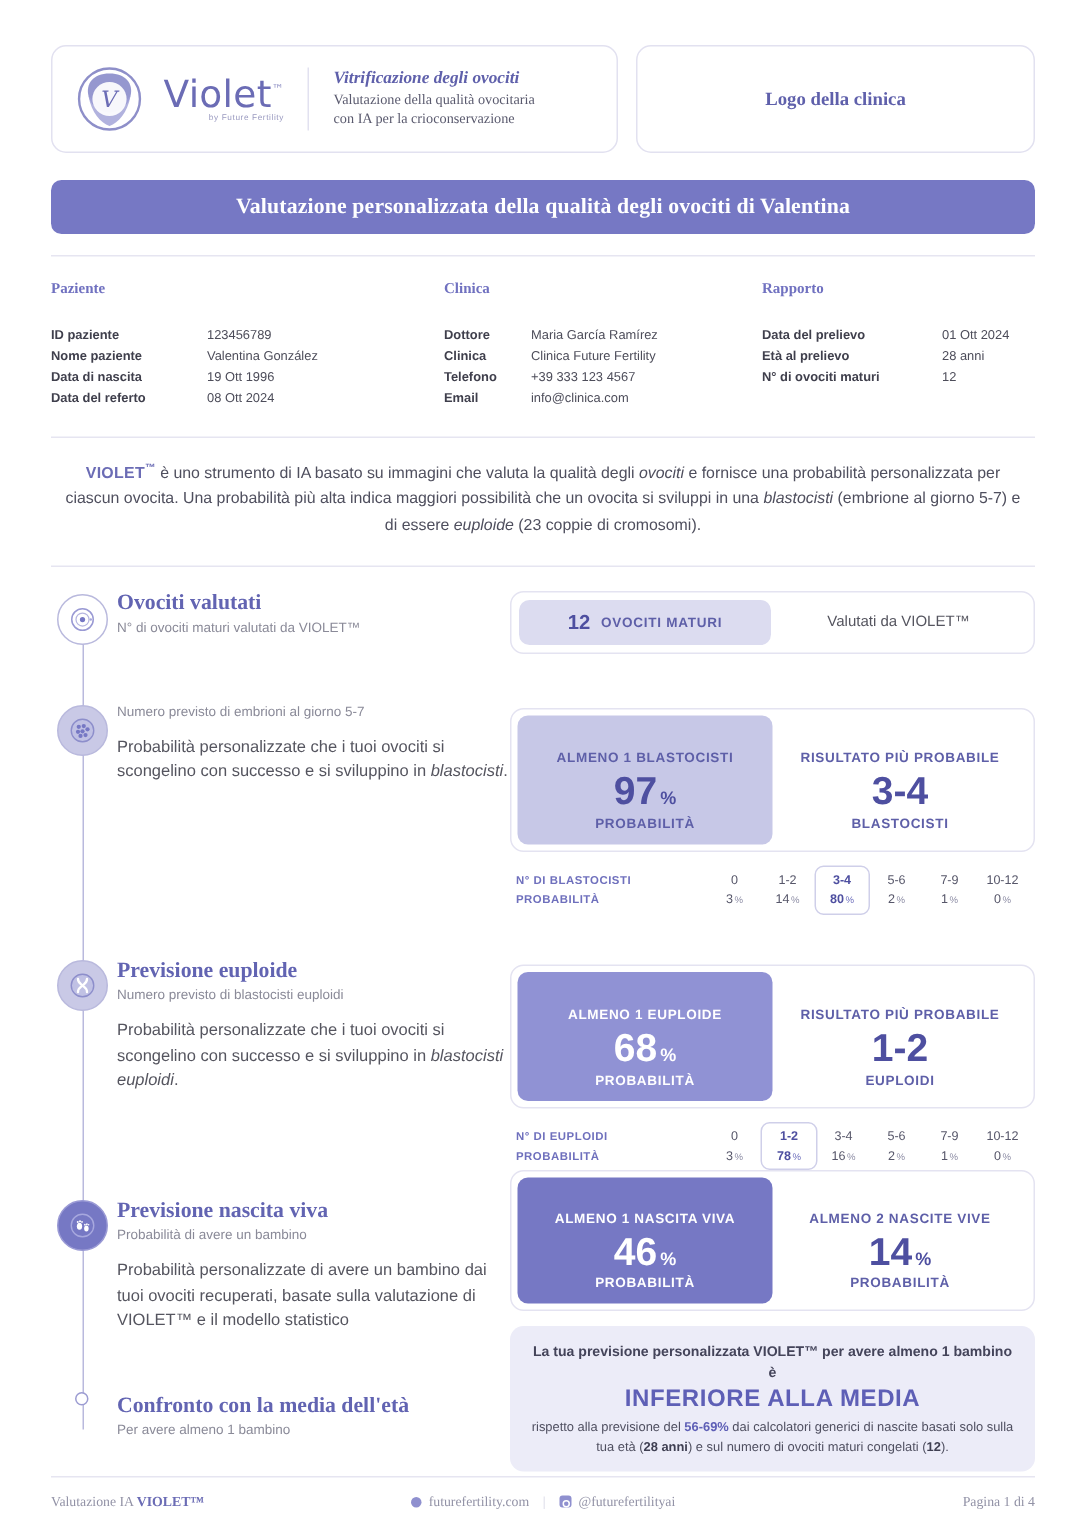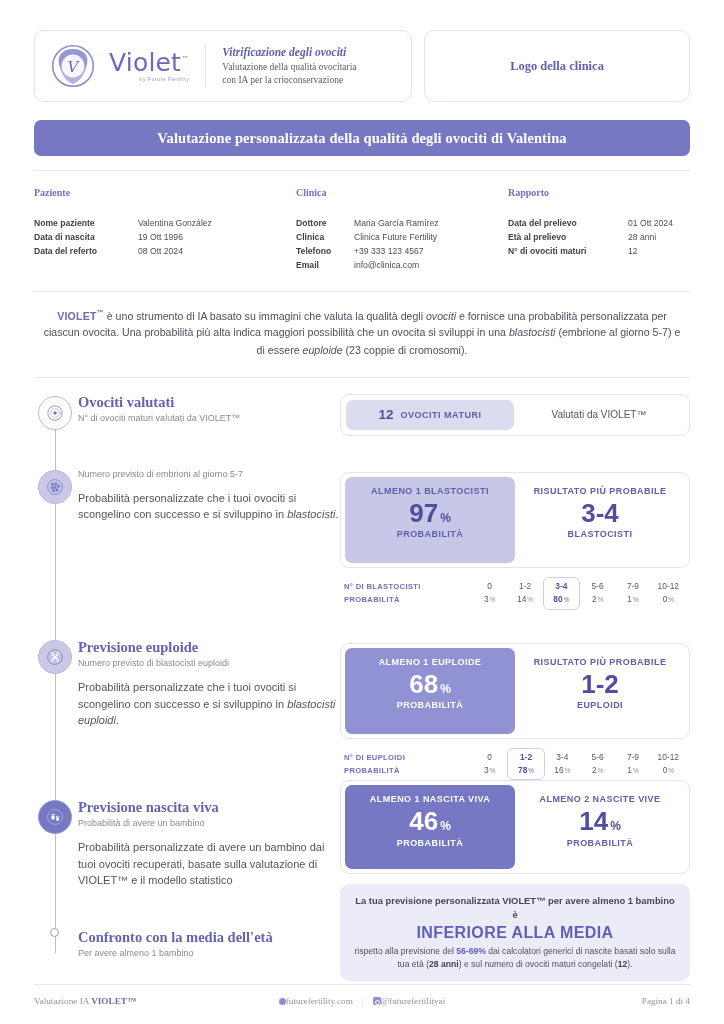--- a/index.html
+++ b/index.html
@@ -247,21 +247,21 @@
     display: flex;
     overflow: hidden;
     padding: 4px;
   }
 
   .pane {
     flex: 1 1 0;
     display: flex;
     flex-direction: column;
     align-items: center;
-    justify-content: flex-start;
+    justify-content: flex-end;
     border-radius: 7px;
     padding: 9px 4px;
   }
   .pane.fill-light { background: #c7c8e7; }
   .pane.fill-solid { background: #9092d4; }
   .pane.fill-deep  { background: #7678c4; }
 
   .pane-label {
     font-size: 9px;
     font-weight: bold;
@@ -391,21 +391,21 @@
   .f-dot { width: 7px; height: 7px; border-radius: 50%; background: #8f90cf; display: inline-block; }
   .f-ig {
     width: 8px; height: 8px; border-radius: 2px;
     background: #8f90cf; display: inline-block; position: relative;
   }
   .f-ig::after {
     content: ""; position: absolute; left: 2.5px; top: 2.5px;
     width: 3px; height: 3px; border: .8px solid #fff; border-radius: 50%;
   }
   .f-sep { color: #d3d3e2; }
-  .f-item { display: flex; align-items: center; }
+  .f-item { display: flex; align-items: center; gap: 5px; }
 </style>
 </head>
 <body>
 
 <div class="page">
 
   <div class="header-row">
 
     <div class="brand-box">
       <div class="logo-mark">
@@ -433,20 +433,24 @@
   </div>
 
   <div class="title-banner">Valutazione personalizzata della qualità degli ovociti di Valentina</div>
 
   <div class="hr-dots"></div>
 
   <div class="info-row">
 
     <div class="info-col c1">
       <div class="info-head">Paziente</div>
+      <div class="info-line">
+        <span class="info-key">ID paziente</span>
+        <span class="info-val">123456789</span>
+      </div>
       <div class="info-line">
         <span class="info-key">Nome paziente</span>
         <span class="info-val">Valentina González</span>
       </div>
       <div class="info-line">
         <span class="info-key">Data di nascita</span>
         <span class="info-val">19 Ott 1996</span>
       </div>
       <div class="info-line">
         <span class="info-key">Data del referto</span>

